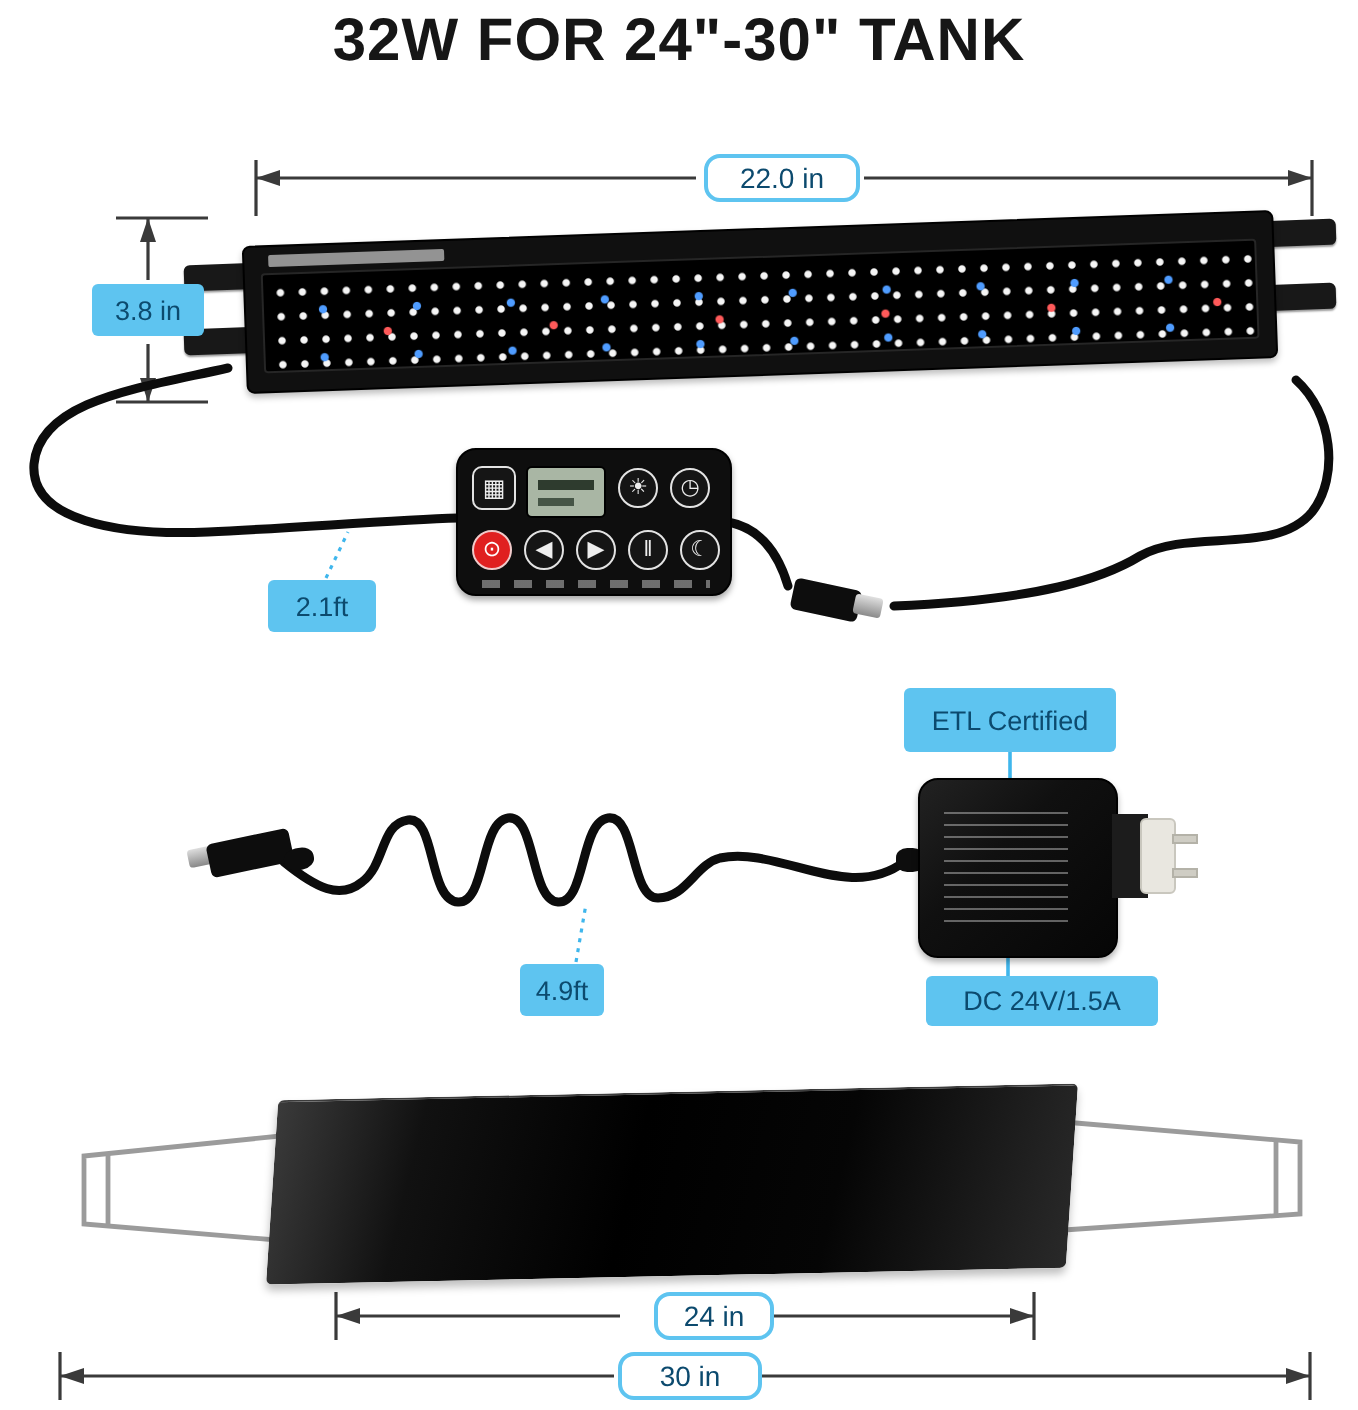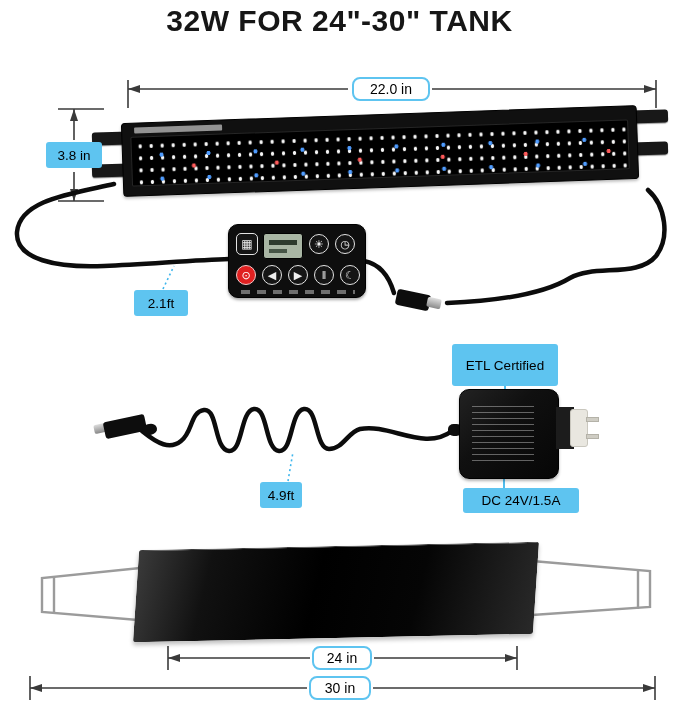--- a/index.html
+++ b/index.html
@@ -6,32 +6,32 @@
   body { background:#fff; font-family:"Liberation Sans", sans-serif; }
   .stage { position:relative; width:679px; height:705px; background:#fff; overflow:hidden; }
 
   .title { position:absolute; top:4px; left:0; right:0; text-align:center;
            font-size:30px; font-weight:700; color:#161616; letter-spacing:.5px; }
 
   svg.overlay { position:absolute; left:0; top:0; width:679px; height:705px; }
 
   
   .lbl { position:absolute; display:flex; align-items:center; justify-content:center;
-         font-size:13.5px; color:#000000; white-space:nowrap; }
+         font-size:13.5px; color:#0c4a6e; white-space:nowrap; }
   .lbl.solid { background:#5ec4f0; border-radius:3px; }
   .lbl.outline { background:#fff; border:2px solid #5ec4f0; border-radius:8px; font-size:14px; }
 
   .lbl-width  { left:352px; top:77px;  width:78px;  height:24px; }
   .lbl-height { left:46px;  top:142px; width:56px;  height:26px; }
   .lbl-c1     { left:134px; top:290px; width:54px;  height:26px; }
-  .lbl-etl    { left:452px; top:344px; width:106px; height:42px; }
+  .lbl-etl    { left:452px; top:344px; width:106px; height:32px; }
   .lbl-c2     { left:260px; top:482px; width:42px;  height:26px; }
   .lbl-dc     { left:463px; top:488px; width:116px; height:25px; }
-  .lbl-24     { left:312px; top:646px; width:60px;  height:24px; }
-  .lbl-30     { left:309px; top:676px; width:62px;  height:24px; }
+  .lbl-24     { left:327px; top:646px; width:60px;  height:24px; }
+  .lbl-30     { left:309px; top:676px; width:72px;  height:24px; }
 
   
   .fixture { position:absolute; left:122px; top:114px; width:516px; height:74px;
              background:#101010; border:1px solid #000; border-radius:4px;
              transform:rotate(-2deg); box-shadow:0 2px 3px rgba(0,0,0,.25); }
   .fixture-text-chip { position:absolute; left:12px; top:4px; width:88px; height:6px;
              background:rgba(255,255,255,.55); border-radius:1px; }
   .led-panel { position:absolute; left:8px; right:8px; top:13px; bottom:9px;
              background-color:#000; border:1px solid #262626; border-radius:2px;
              background-image:

